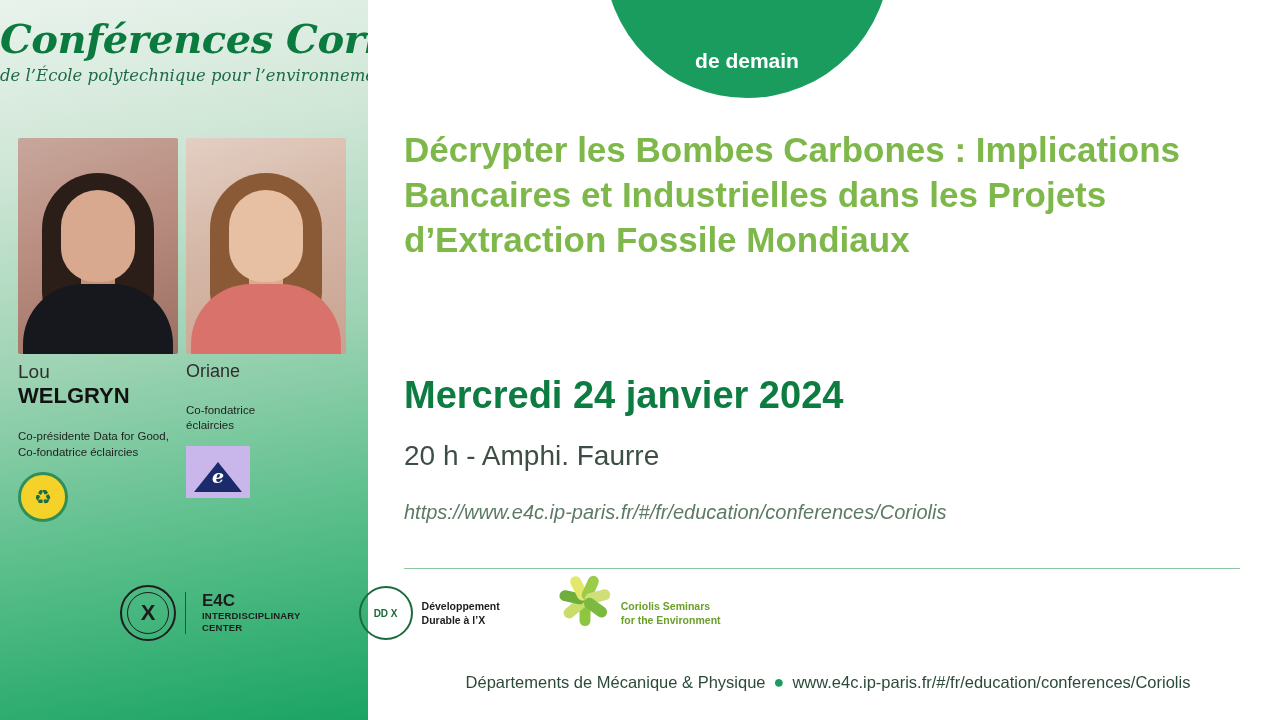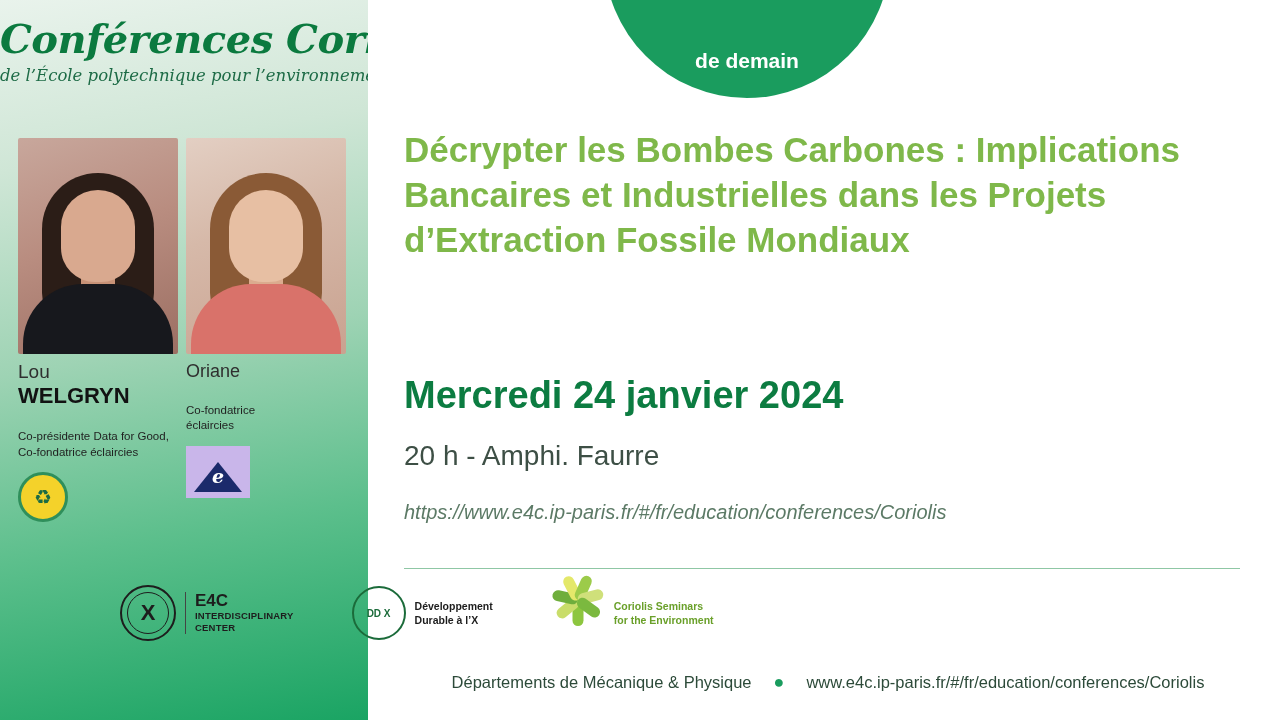--- a/index.html
+++ b/index.html
@@ -245,21 +245,21 @@
     border: 2px solid #1d1d1d;
     display: flex; align-items: center; justify-content: center;
     font-size: 22px; font-weight: bold; color: #1d1d1d;
     position: relative;
   }
   .x-seal::after {
     content: "";
     position: absolute; inset: 5px;
     border: 1px solid #1d1d1d; border-radius: 50%;
   }
-  .e4c-text { border-left: 1px solid #444; padding-left: 9px; }
+  .e4c-text { border-left: 1px solid #444; padding-left: 16px; }
   .e4c-main { font-size: 17px; font-weight: bold; color: #1d1d1d; line-height: 1.05; }
   .e4c-sub { font-size: 9.5px; font-weight: bold; color: #1d1d1d; letter-spacing: 0.2px; line-height: 1.25; }
   .sun {
     width: 54px; height: 54px; position: relative;
   }
   .sun i {
     position: absolute; left: 50%; top: 50%;
     width: 11px; height: 26px; border-radius: 6px;
     transform-origin: 50% 0;
   }
@@ -274,21 +274,21 @@
 
   
   .footer {
     position: absolute;
     top: 672px;
     left: 404px;
     width: 848px;
     display: flex;
     align-items: center;
     justify-content: center;
-    gap: 22px;
+    gap: 8px;
     font-size: 16.5px;
     color: #2c4a39;
   }
   .footer .dot { color: #1a9c5e; font-size: 18px; }
 </style>
 </head>
 <body>
 
 <div id="poster">
 

